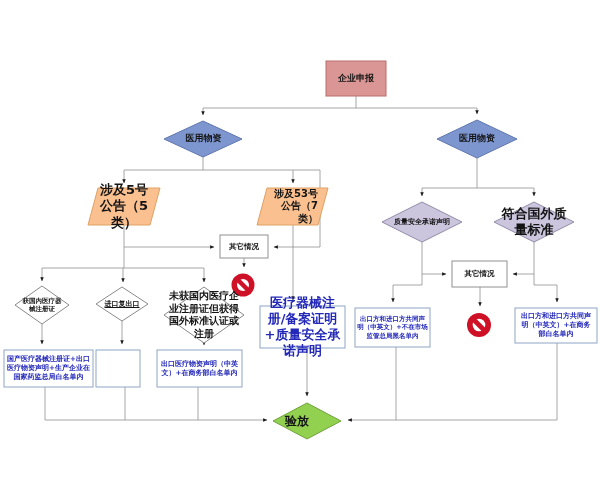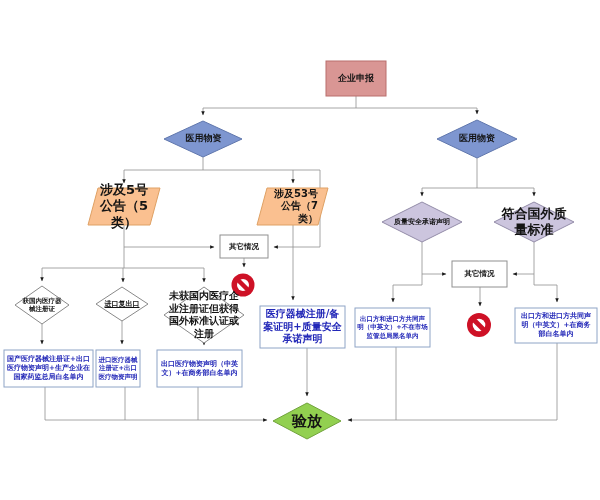--- a/index.html
+++ b/index.html
@@ -135,25 +135,24 @@
   <div class="lbl" style="left:452px;top:261px;width:55px;height:26px;font-size:7.5px;">其它情况</div>
 
   <div class="lbl" style="left:20px;top:288px;width:44px;height:34px;font-size:6.5px;">获国内医疗器械注册证</div>
 
   <div class="lbl" style="left:96px;top:287px;width:52px;height:34px;font-size:7px;text-decoration:underline;">进口复出口</div>
 
   <div class="lbl" style="left:168px;top:292px;width:72px;height:46px;font-size:10px;">未获国内医疗企业注册证但获得国外标准认证或注册</div>
 
   <div class="lbl doc" style="left:6px;top:351px;width:85px;height:35px;font-size:7px;">国产医疗器械注册证+出口医疗物资声明+生产企业在国家药监总局白名单内</div>
 
-  <div class="lbl doc" style="left:97px;top:351px;width:42px;height:35px;font-size:6.5px;">进口医疗器械注册证+出口医疗物资声明</div>
 
   <div class="lbl doc" style="left:158px;top:351px;width:83px;height:35px;font-size:7px;border-radius:13px;">出口医疗物资声明（中英文）+在商务部白名单内</div>
 
-  <div class="lbl doc" style="left:262px;top:307px;width:81px;height:40px;font-size:10px;">医疗器械注册/备案证明+质量安全承诺声明</div>
+  <div class="lbl doc" style="left:262px;top:307px;width:81px;height:40px;font-size:13px;">医疗器械注册/备案证明+质量安全承诺声明</div>
 
   <div class="lbl doc" style="left:520px;top:309px;width:72px;height:33px;font-size:7px;">出口方和进口方共同声明（中英文）+在商务部白名单内</div>
 
   <div class="lbl doc" style="left:357px;top:309px;width:71px;height:37px;font-size:6.5px;">出口方和进口方共同声明（中英文）+不在市场监管总局黑名单内</div>
 
-  <div class="lbl" style="left:274px;top:404px;width:66px;height:34px;font-size:15px;">验放</div>
+  <div class="lbl" style="left:264px;top:404px;width:66px;height:34px;font-size:12px;">验放</div>
 
 </div>
 
 </body></html>

